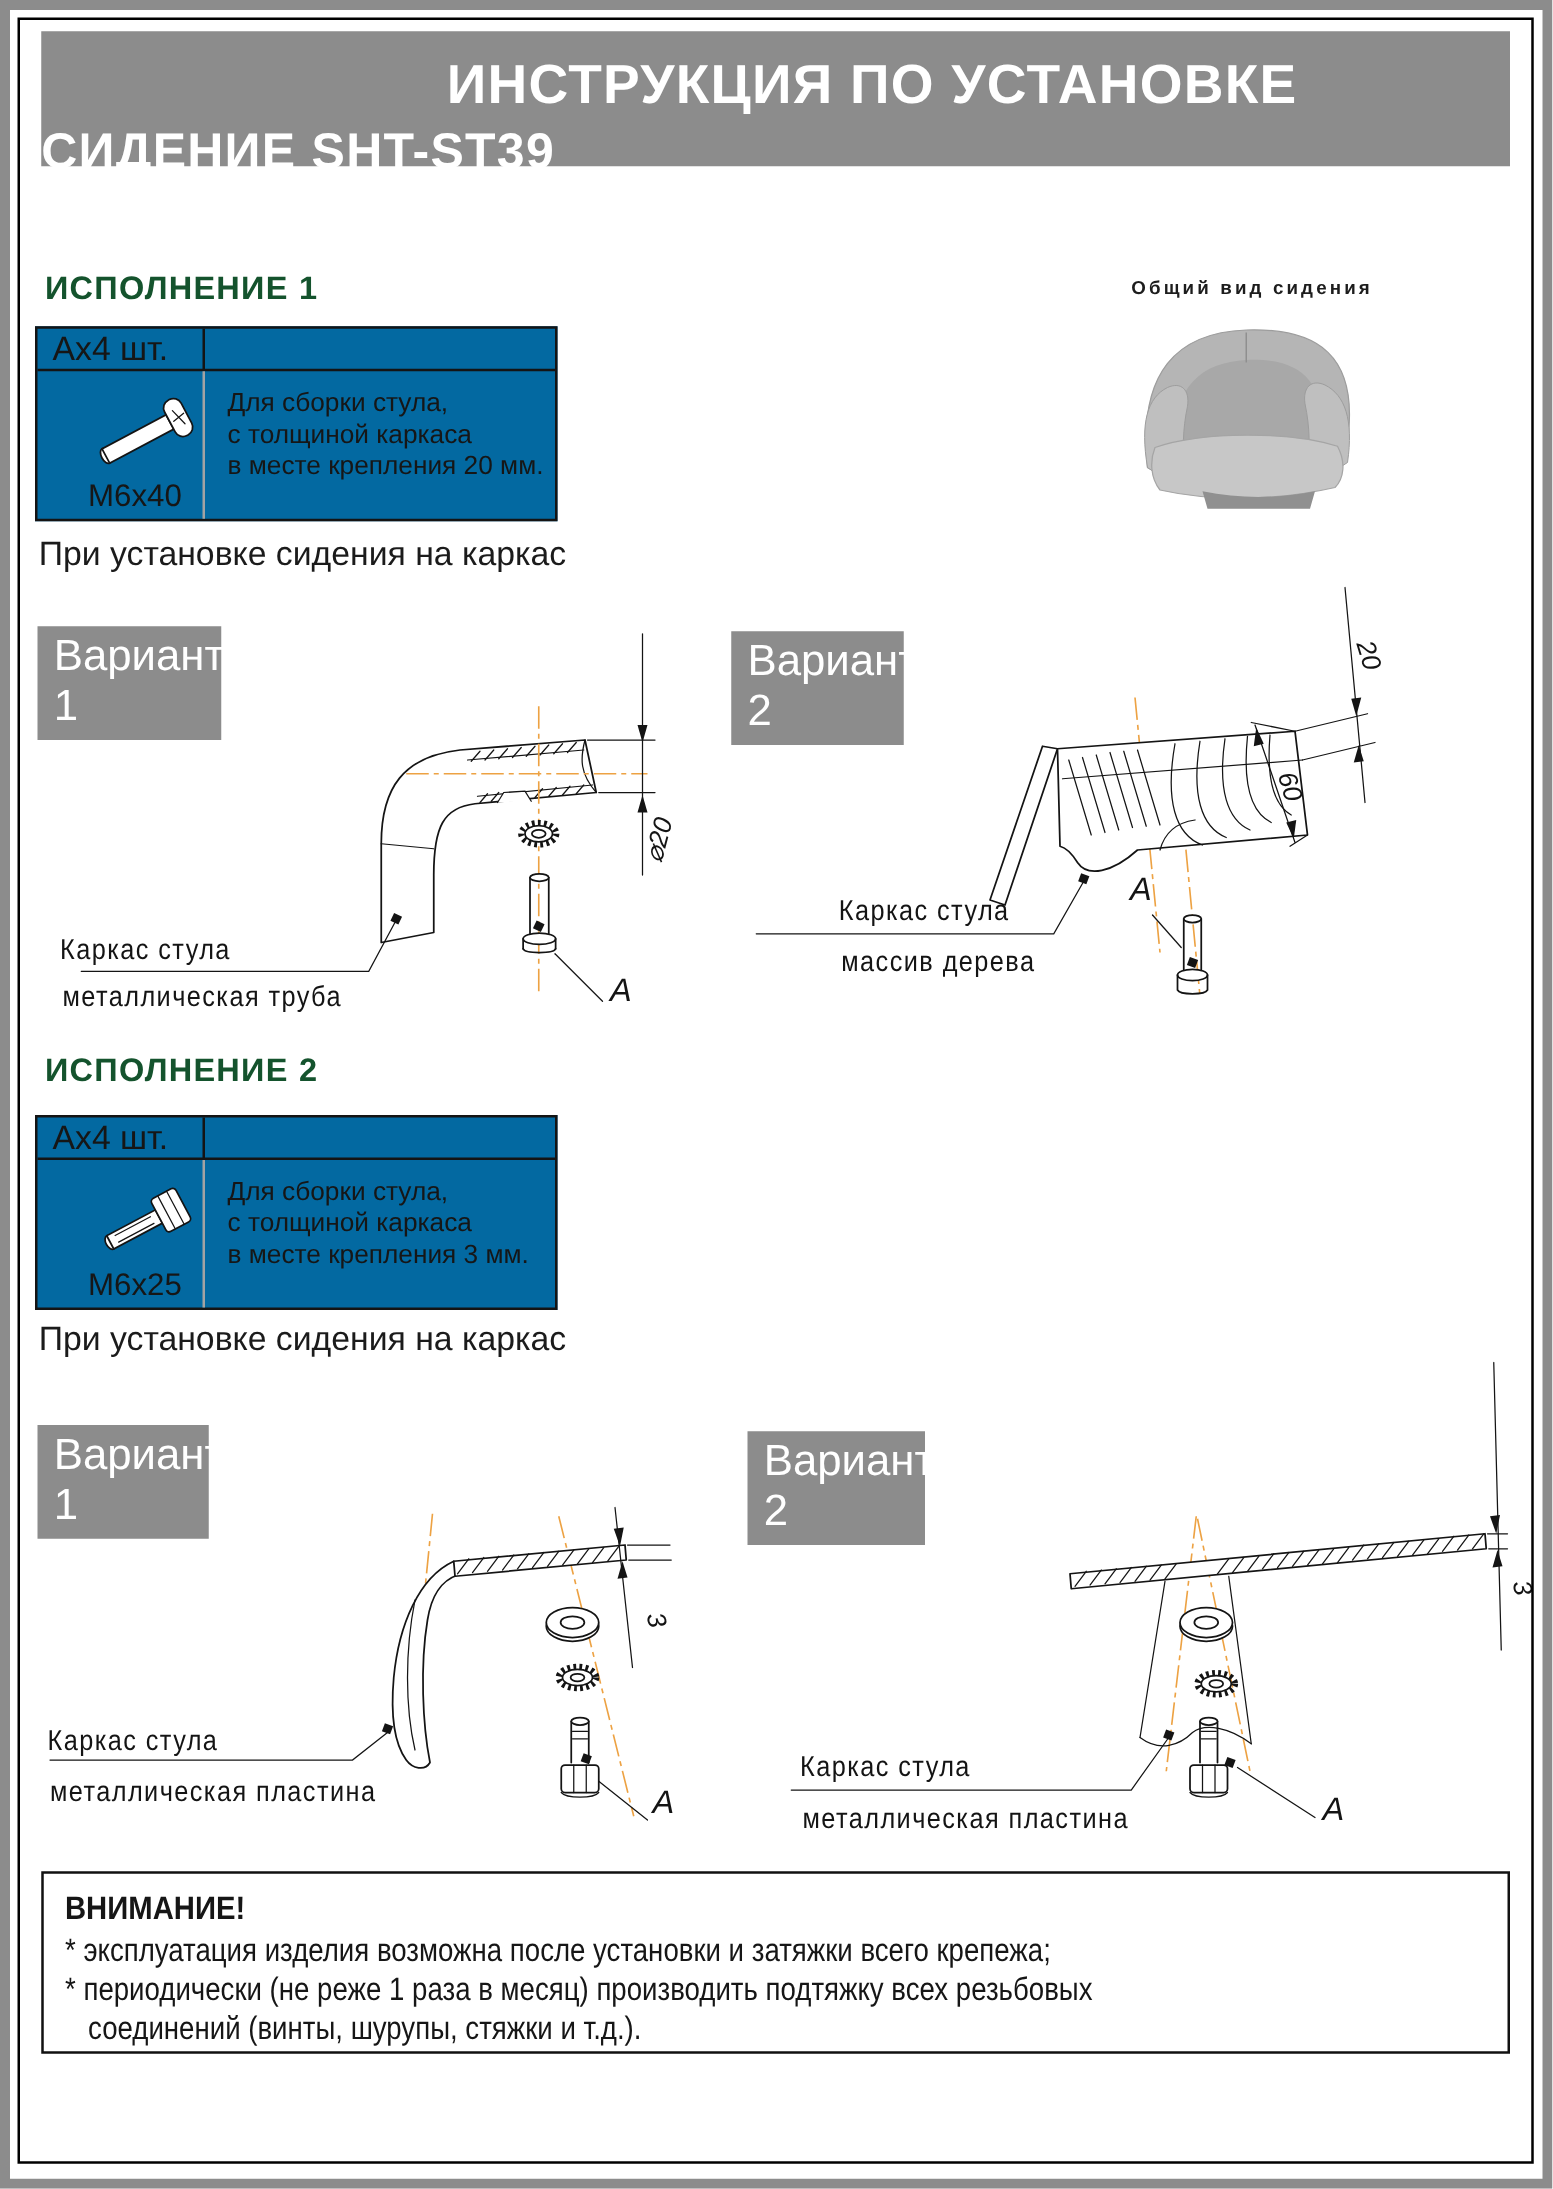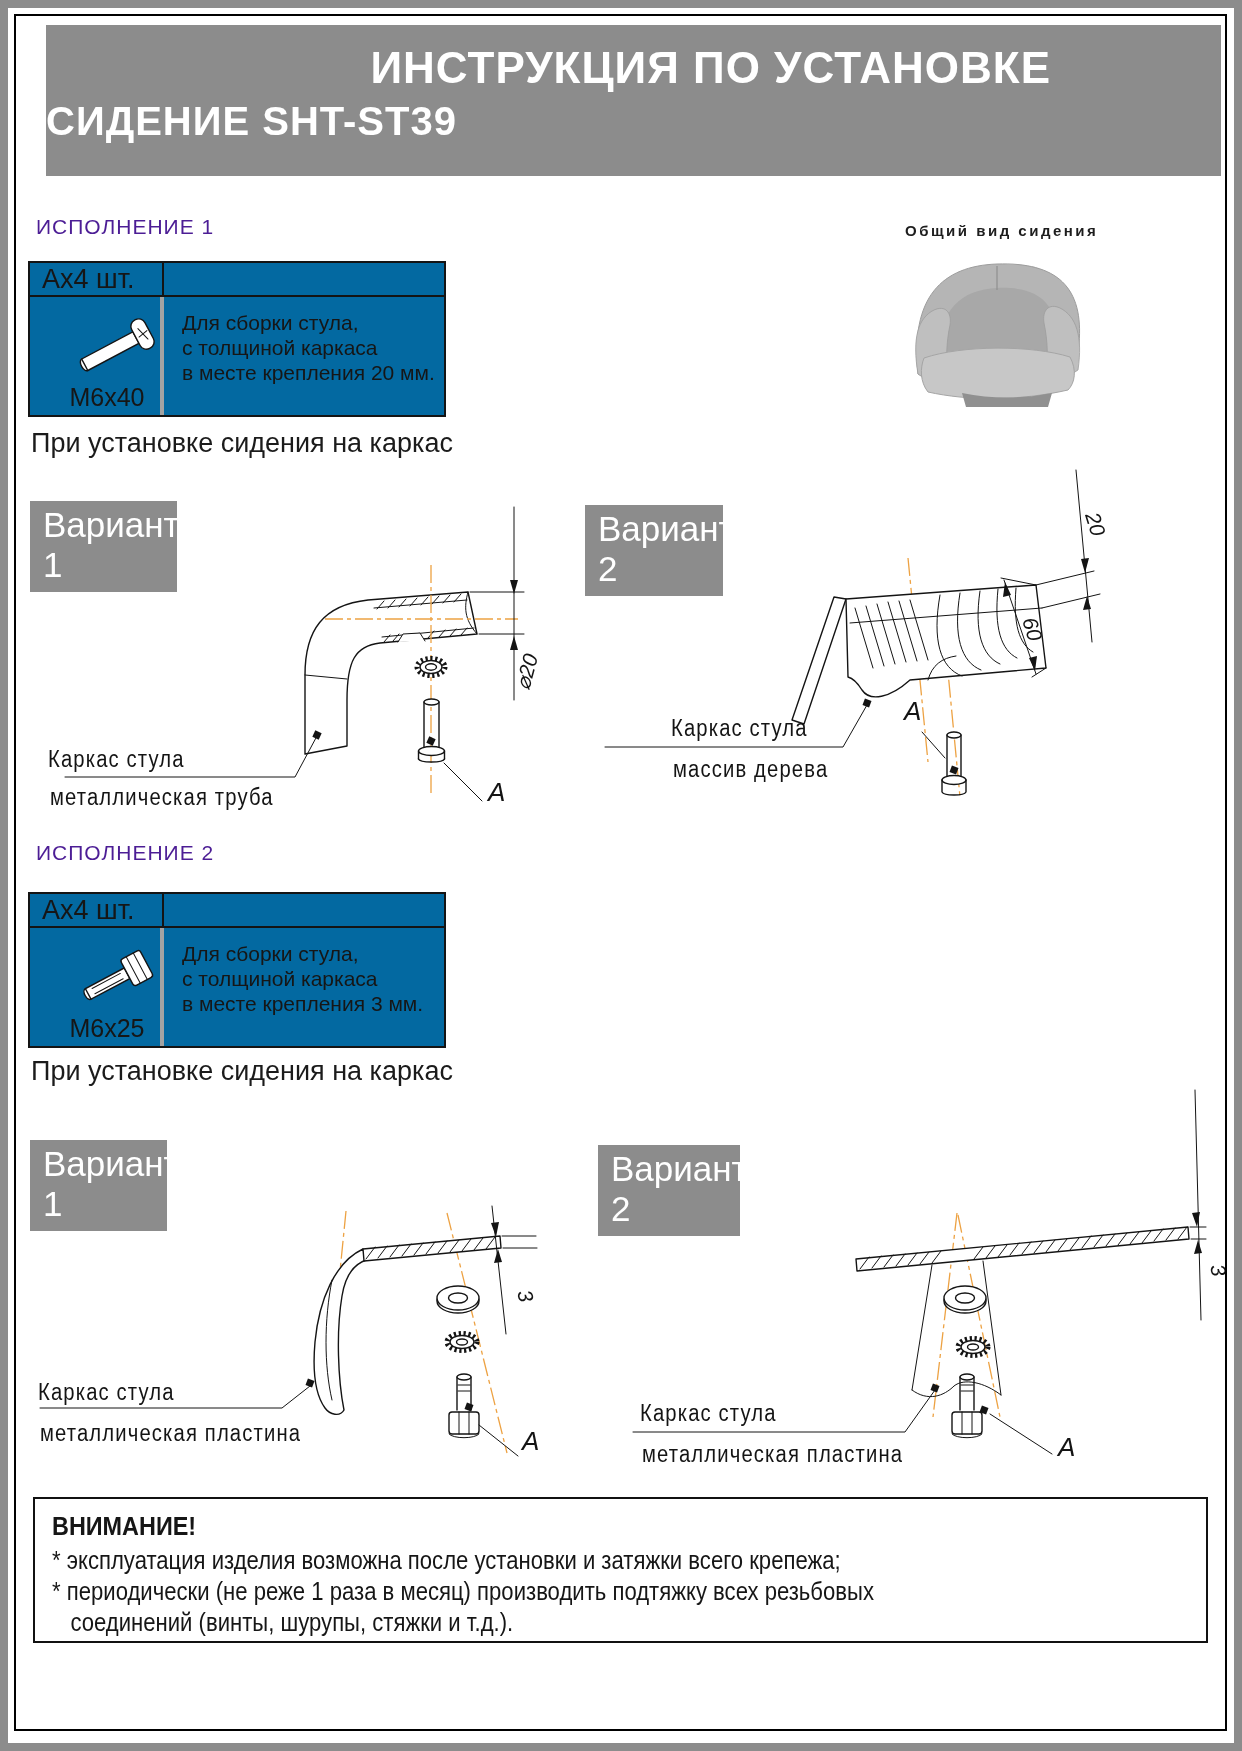--- a/index.html
+++ b/index.html
@@ -6,30 +6,30 @@
   body{
     width:1242px;height:1751px;position:relative;background:#fff;
     font-family:"Liberation Sans",sans-serif;color:var(--ink,#161616);
     overflow:hidden;
   }
   .abs{position:absolute;}
   
   .frame-outer{position:absolute;inset:0;border:8px solid var(--band,#8c8c8c);pointer-events:none;z-index:50;}
   .frame-inner{position:absolute;left:14px;top:14px;right:15px;bottom:20px;border:2px solid #000;pointer-events:none;z-index:50;}
   
-  .band{left:33px;top:25px;width:1175px;height:151px;background:var(--band,#8c8c8c);margin-left:13px;}
+  .band{left:33px;top:25px;width:1175px;height:108px;background:var(--band,#8c8c8c);}
   .band .t1{padding:16px 170px 0 0;text-align:right;color:#fff;font-weight:bold;font-size:44px;line-height:54px;letter-spacing:1px;}
   .band .t2{padding:2px 170px 0 0;text-align:left;color:#fff;font-weight:bold;font-size:40px;line-height:48px;letter-spacing:1px;}
-  .sec-heading{font-size:21px;letter-spacing:1px;color:#4c1d95;}
+  .sec-heading{font-size:26px;letter-spacing:1px;color:#14532d;font-weight:bold;}
   .overview-caption{font-size:15px;font-weight:bold;letter-spacing:2.5px;color:#1d1d1d;}
   
   .ptable{width:414px;height:152px;border:2px solid #141414;display:grid;grid-template-columns:134px 1fr;grid-template-rows:34px 1fr;background:#0369a1;box-sizing:content-box;}
   .ptable .c1{border-right:2px solid #141414;border-bottom:2px solid #141414;font-size:27px;padding:1px 0 0 12px;}
   .ptable .c2{border-bottom:2px solid #141414;}
-  .ptable .c3{border-right:4px solid #a3a3a3;position:relative;margin-left:24px;}
+  .ptable .c3{border-right:2px solid #a3a3a3;position:relative;margin-left:24px;}
   .ptable .c4{font-size:21px;line-height:25px;padding:13px 0 0 18px;}
   .part-label{position:absolute;bottom:3px;left:0;right:0;text-align:center;font-size:25px;}
   .part-ico{position:absolute;left:6px;top:4px;}
   .note{font-size:27px;line-height:31px;color:#1b1b1b;}
   
   .chip{background:var(--band,#8c8c8c);color:#fff;font-size:35px;padding:4px 0 7px 13px;z-index:5;}
   
   .callout{font-size:23px;color:#141414;transform:scaleX(0.88);transform-origin:0 0;letter-spacing:1.3px;white-space:nowrap;z-index:6;}
   
   .warnbox{left:33px;top:1497px;width:1171px;height:142px;border:2px solid #111;background:#fff;}

